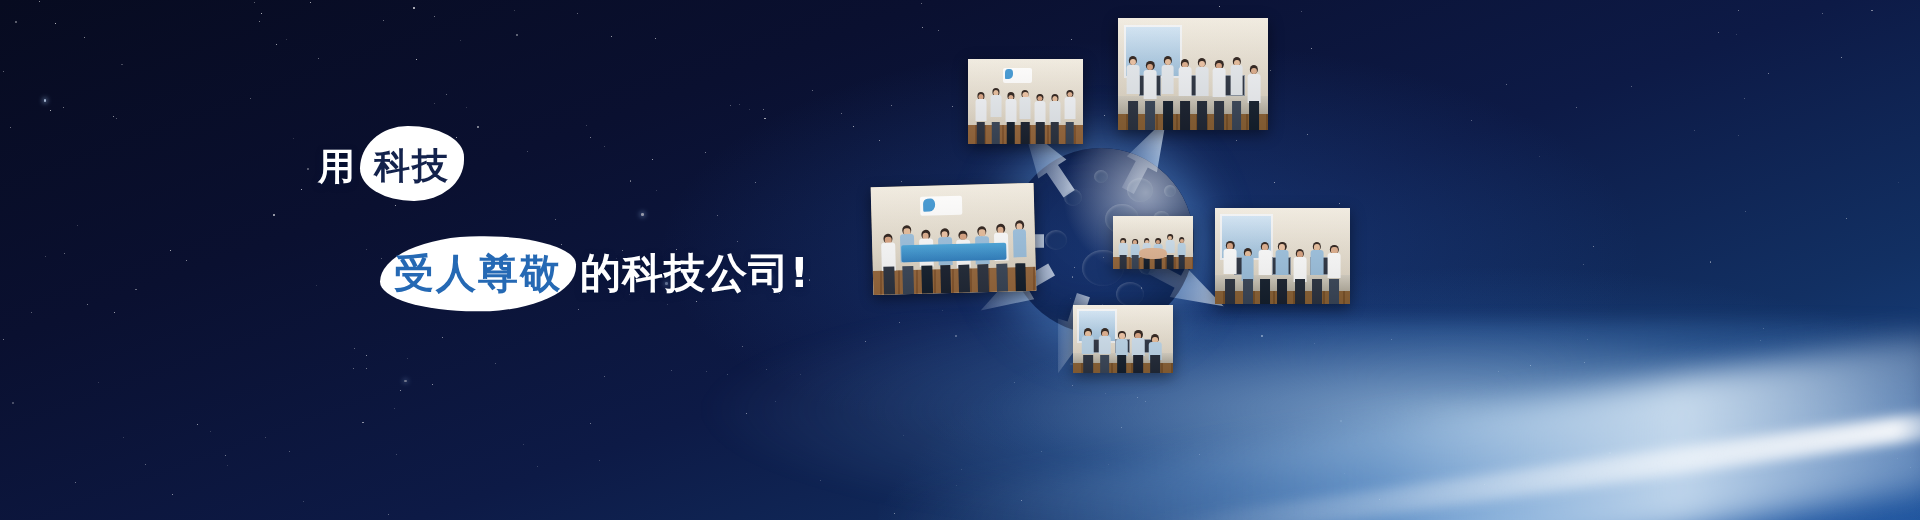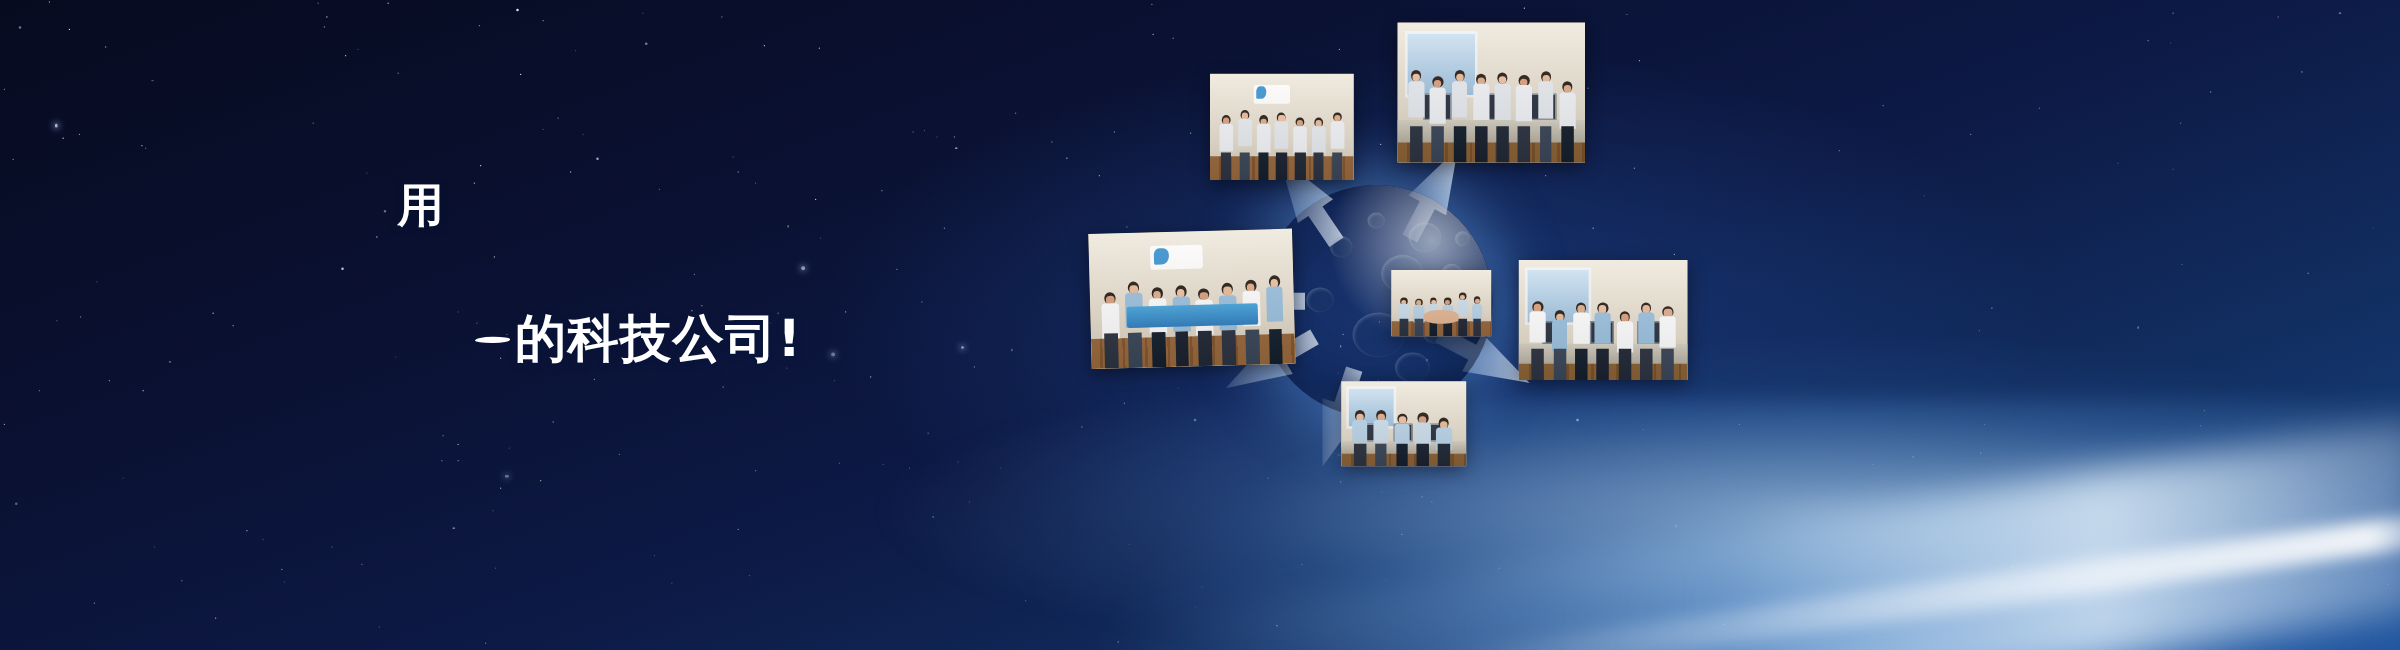--- a/index.html
+++ b/index.html
@@ -334,25 +334,30 @@
     </div>
 
   <div class="glowbottom"></div>
   <div class="streak"></div>
   <div class="streak2"></div>
 
   <div class="headlines">
 
     <div class="hl hl-1">
       <span class="hw">用</span>
+      <span class="blob blob-1">
+        <span class="blobbg"></span>
+        <span class="blobtxt">科技</span>
+      </span>
     </div>
 
     <div class="hl hl-2">
       <span class="blob blob-2">
         <span class="blobbg"></span>
+        <span class="blobtxt">受人尊敬</span>
       </span>
       <span class="hw">的科技公司!</span>
     </div>
 
   </div>
 
   <svg id="arrowlayer" width="1920" height="520" style="position:absolute;left:0;top:0;pointer-events:none;">
       <defs>
         <linearGradient id="ag" x1="0" y1="0" x2="1" y2="0">
           <stop offset="0%" stop-color="#dfe9f5" stop-opacity=".15"></stop>

